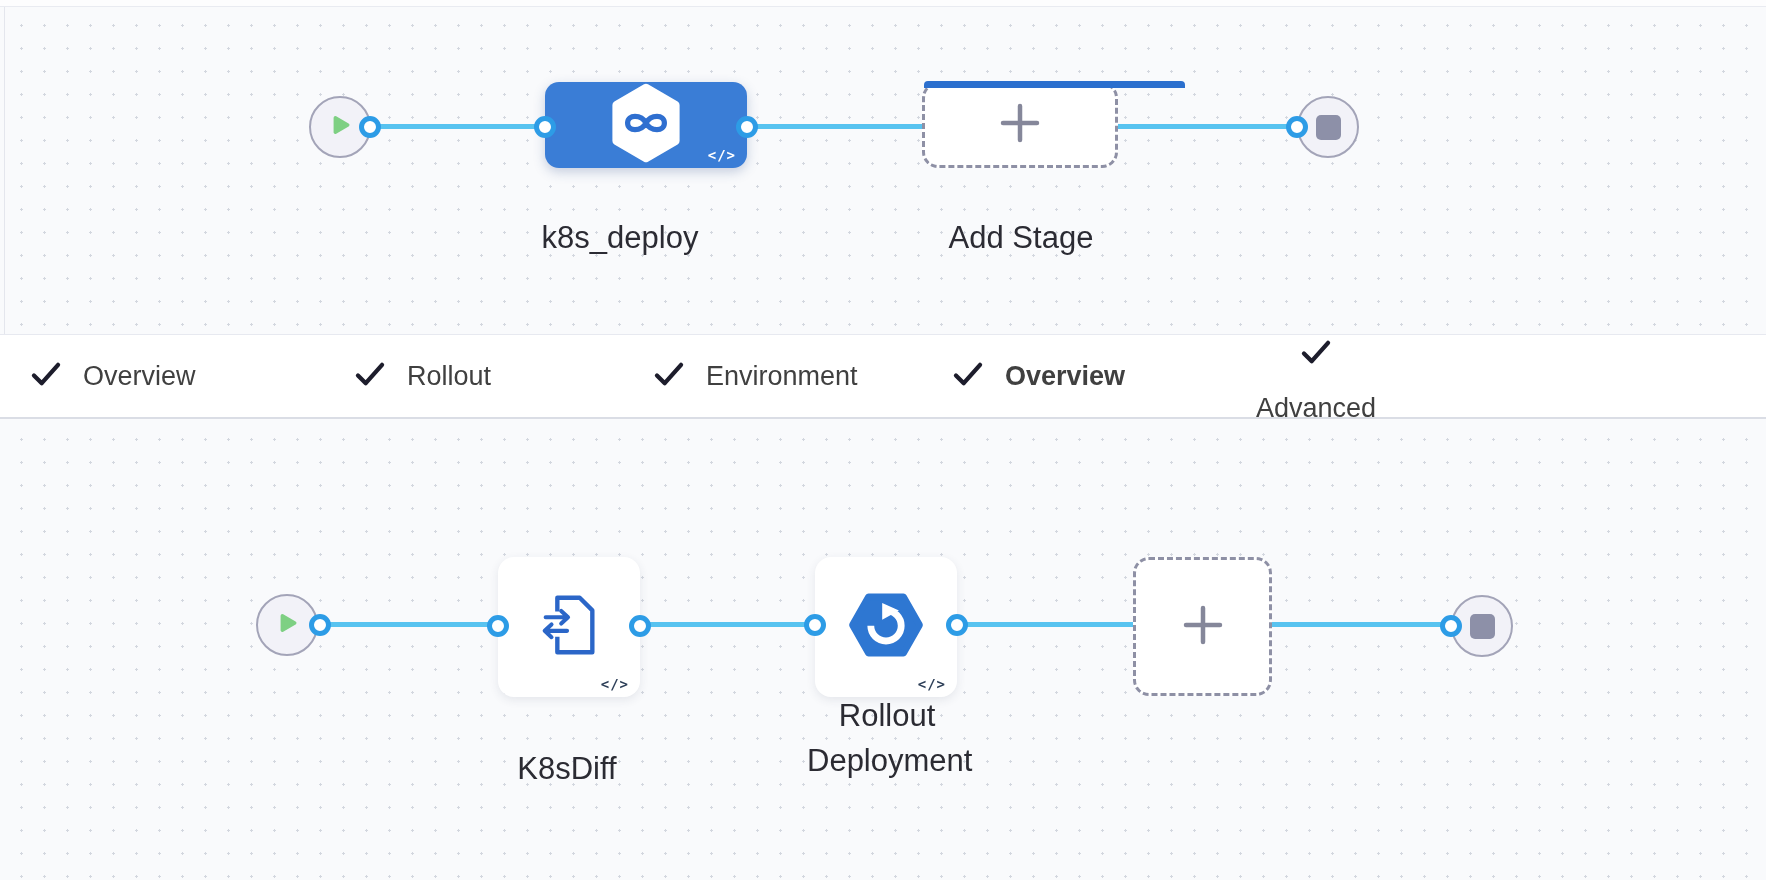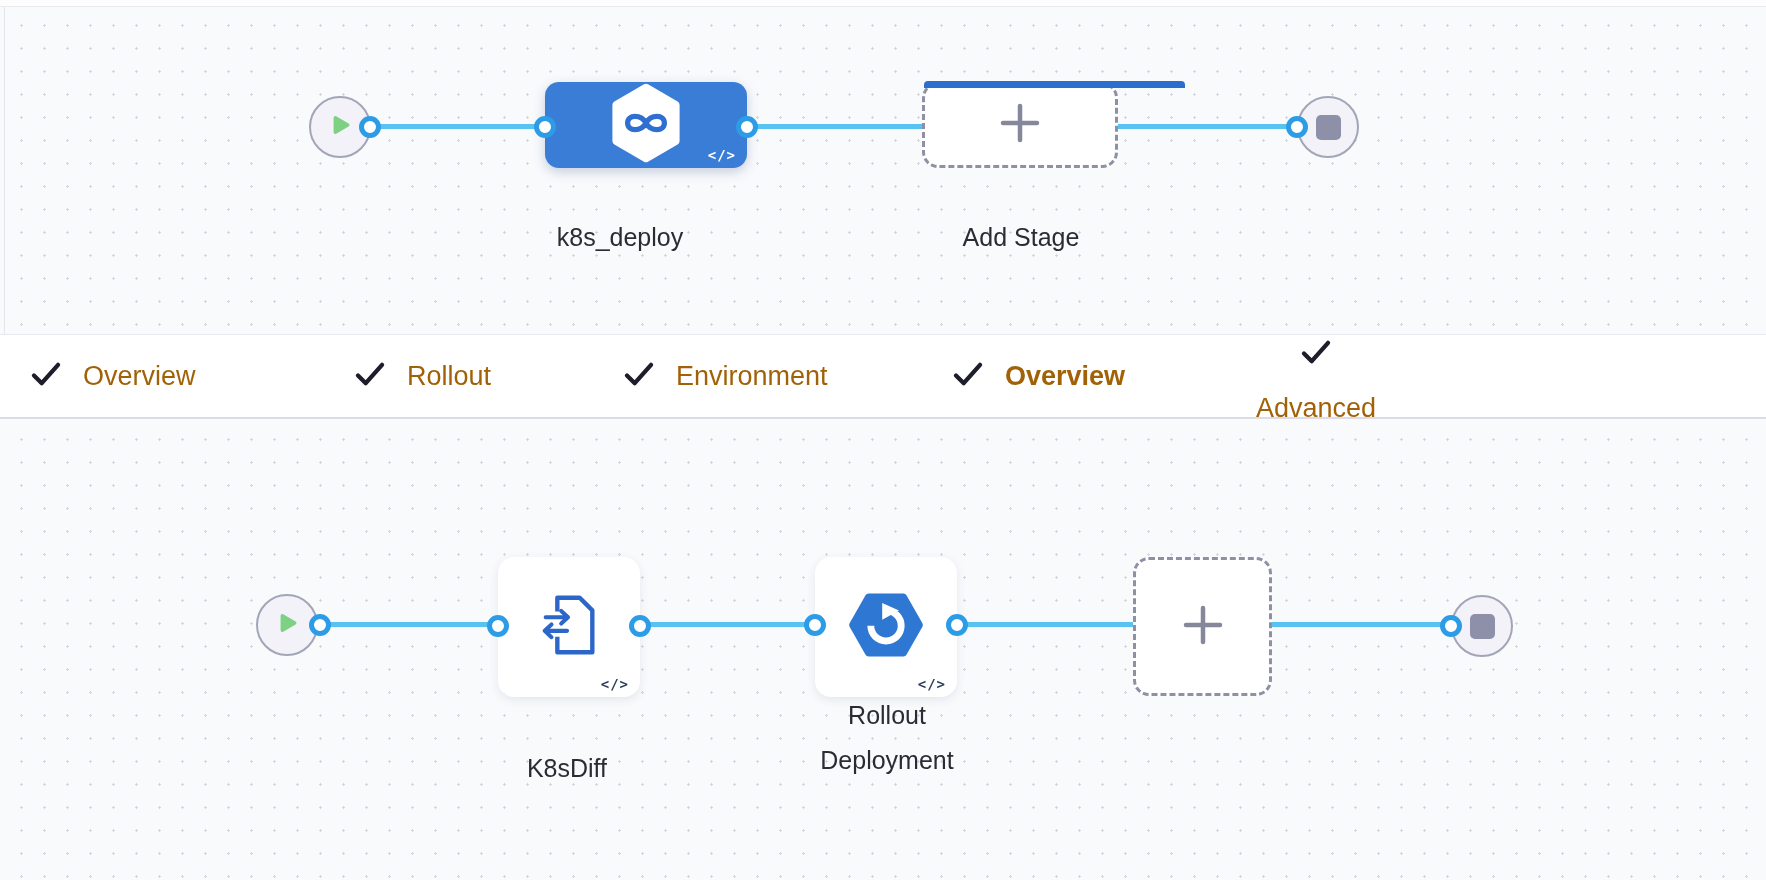--- a/index.html
+++ b/index.html
@@ -32,26 +32,26 @@
 
   
   .add-box{position:absolute;background:#ffffff;border:3px dashed #8e90a5;z-index:2;display:flex;align-items:center;justify-content:center;}
   .add-stage-box{left:922px;top:82px;width:196px;height:86px;border-radius:16px;}
   .add-step-box{left:1133px;top:557px;width:139px;height:139px;border-radius:16px;}
 
   
   .step-card{position:absolute;width:142px;height:140px;border-radius:16px;background:#ffffff;z-index:2;box-shadow:0 3px 10px rgba(50,60,90,.10);display:flex;align-items:center;justify-content:center;}
 
   
-  .node-label{position:absolute;z-index:2;font-size:25px;color:#2b2b33;text-align:center;line-height:45px;}
+  .node-label{position:absolute;z-index:2;font-size:31px;color:#2b2b33;text-align:center;line-height:45px;}
 
   
   .tabbar{position:absolute;left:0;top:334px;width:1766px;height:85px;background:#ffffff;border-top:1px solid #e7e9f0;border-bottom:2px solid #dadde5;z-index:10;}
   .tab{position:absolute;top:0;bottom:0;display:flex;align-items:center;gap:20px;cursor:pointer;}
-  .tab-label{font-size:27px;color:#a16207;font-weight:400;}
+  .tab-label{font-size:27px;color:#404040;font-weight:400;}
   .tab.active .tab-label{font-weight:700;}
   .tab-underline{position:absolute;left:924px;top:81px;width:261px;height:7px;background:#2b6fce;border-radius:4px 4px 0 0;z-index:11;}
 </style>
 </head>
 <body>
 
 <div id="app">
   <div class="top-strip"></div>
   <div class="left-border"></div>
 
@@ -100,21 +100,21 @@
             <path d="M3.5 13 L9 18.5 L20.5 5.5" stroke="#1d1d2c" stroke-width="3" fill="none" stroke-linecap="round" stroke-linejoin="round"></path>
           </svg></span>
       <span class="tab-label">Overview</span>
     </div>
     <div class="tab" style="left:353px;">
       <span><svg width="34" height="34" viewBox="0 0 24 24">
             <path d="M3.5 13 L9 18.5 L20.5 5.5" stroke="#1d1d2c" stroke-width="3" fill="none" stroke-linecap="round" stroke-linejoin="round"></path>
           </svg></span>
       <span class="tab-label">Rollout</span>
     </div>
-    <div class="tab" style="left:622px;">
+    <div class="tab" style="left:652px;">
       <span><svg width="34" height="34" viewBox="0 0 24 24">
             <path d="M3.5 13 L9 18.5 L20.5 5.5" stroke="#1d1d2c" stroke-width="3" fill="none" stroke-linecap="round" stroke-linejoin="round"></path>
           </svg></span>
       <span class="tab-label">Environment</span>
     </div>
     <div class="tab active" style="left:951px;">
       <span><svg width="34" height="34" viewBox="0 0 24 24">
             <path d="M3.5 13 L9 18.5 L20.5 5.5" stroke="#1d1d2c" stroke-width="3" fill="none" stroke-linecap="round" stroke-linejoin="round"></path>
           </svg></span>
       <span class="tab-label">Overview</span>

